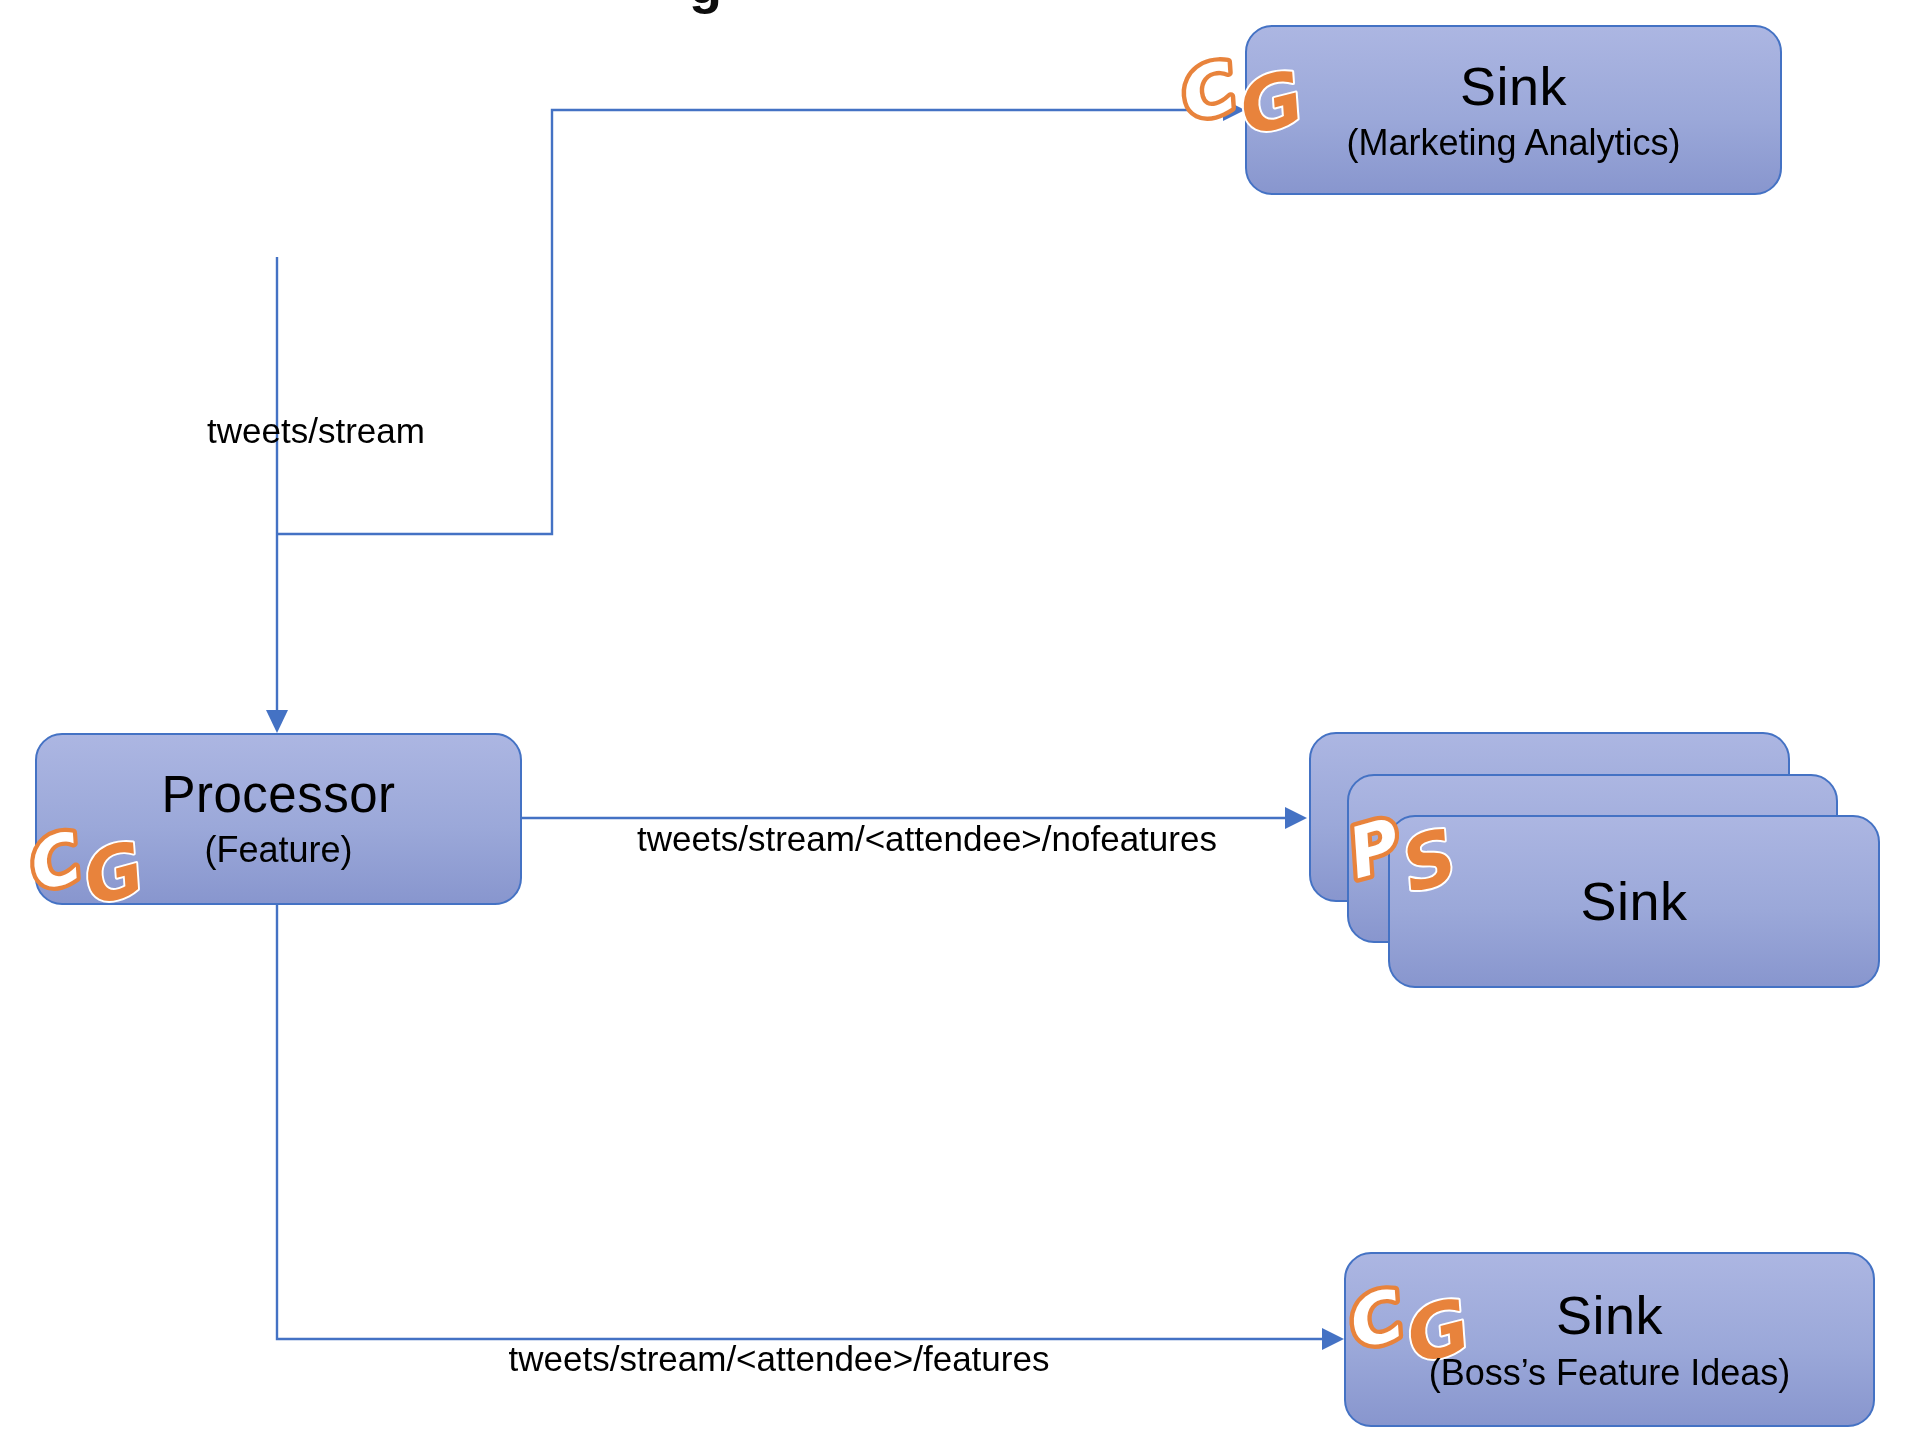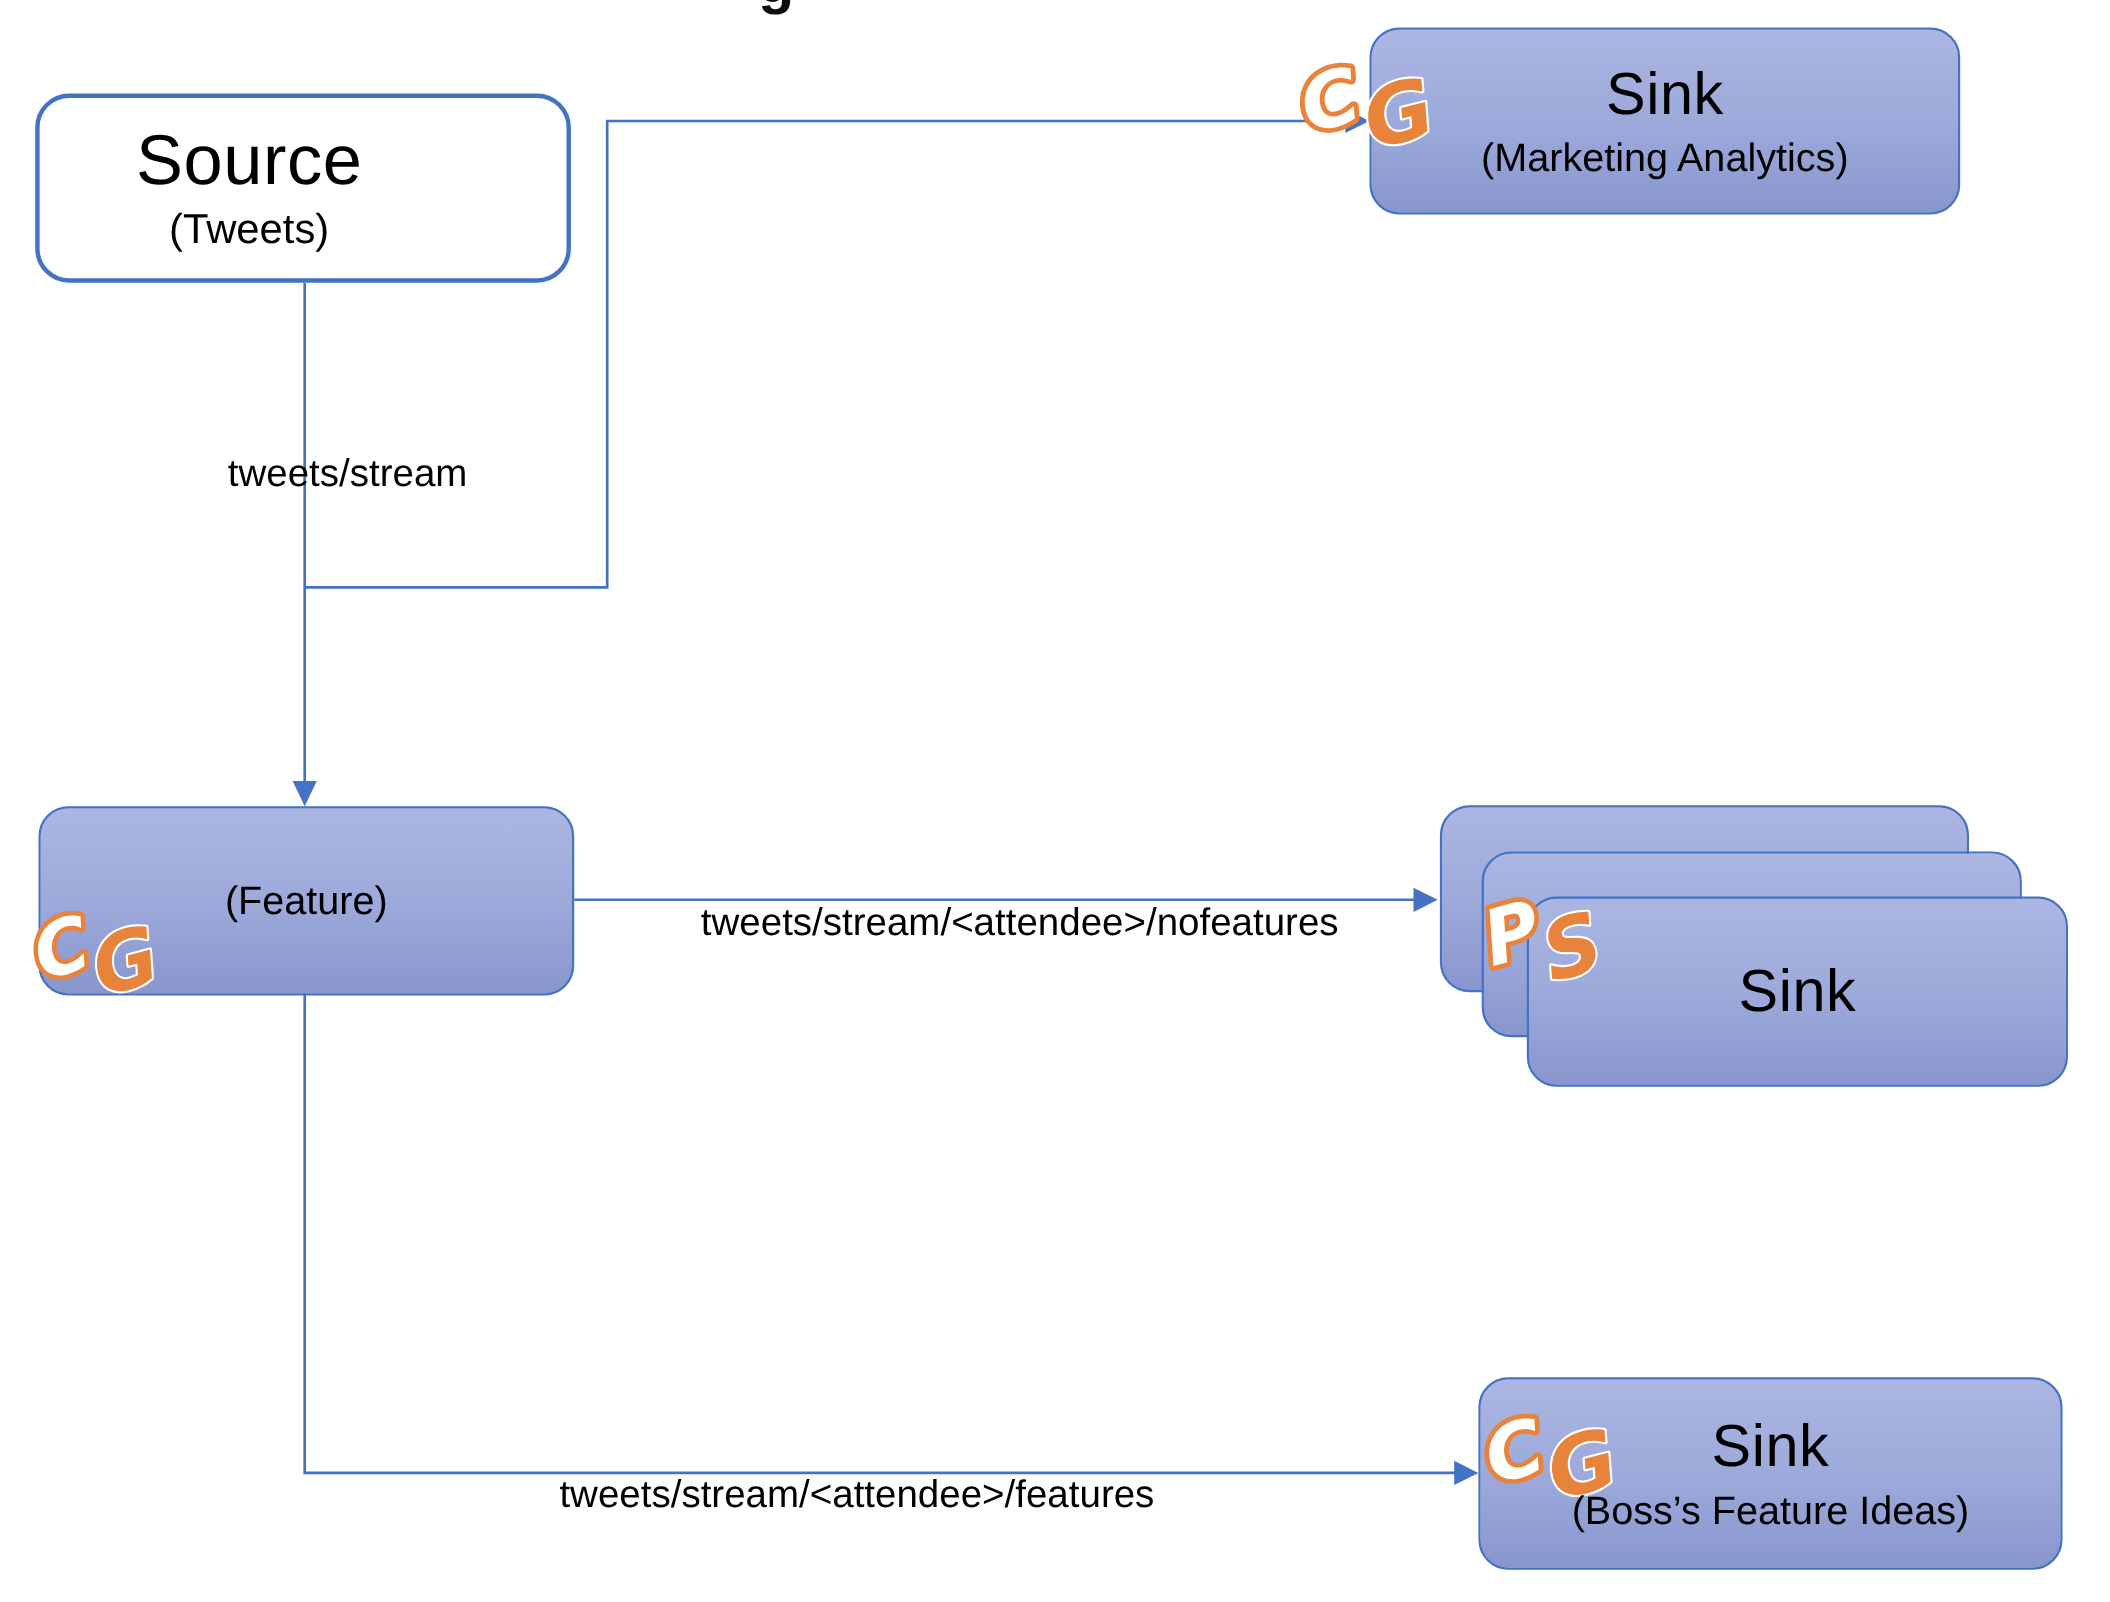--- a/index.html
+++ b/index.html
@@ -115,26 +115,20 @@
     <g>
       <line class="wire" x1="522" y1="818" x2="1286" y2="818"></line>
       <polygon class="head" points="1307,818 1285,807 1285,829"></polygon>
     </g>
     <g>
       <polyline class="wire" points="277,903 277,1339 1323,1339"></polyline>
       <polygon class="head" points="1344,1339 1322,1328 1322,1350"></polygon>
     </g>
   </svg>
 
-  <div class="node plain" style="left:32px; top:85px; width:487px; height:172px;">
-    <div class="node-text shift-left">
-      <div class="title xl">Source</div>
-      <div class="subtitle lg">(Tweets)</div>
-    </div>
-  </div>
 
   <div class="node" style="left:1245px; top:25px; width:537px; height:170px;">
     <svg class="logo" style="left:-68px; top:11px; width:170px; height:96px;" viewBox="0 0 170 100" preserveAspectRatio="none">
       <g transform="rotate(-15 85 50)">
         <text class="glyph-first" x="4" y="66">C</text>
         <text class="glyph-second" x="56" y="96">G</text>
       </g>
     </svg>
     <div class="node-text">
       <div class="title">Sink</div>
@@ -143,20 +137,21 @@
   </div>
 
   <div class="node" style="left:35px; top:733px; width:487px; height:172px;">
     <svg class="logo" style="left:-9px; top:74px; width:158px; height:95px;" viewBox="0 0 170 100" preserveAspectRatio="none">
       <g transform="rotate(-15 85 50)">
         <text class="glyph-first" x="4" y="66">C</text>
         <text class="glyph-second" x="56" y="96">G</text>
       </g>
     </svg>
     <div class="node-text">
+      <div class="title lg">Processor</div>
       <div class="subtitle">(Feature)</div>
     </div>
   </div>
 
   <div class="stack-group" style="left:1309px; top:732px; width:571px; height:256px;">
     <div class="stack-box" style="left:0px; top:0px; width:481px; height:170px;"></div>
     <div class="stack-box" style="left:38px; top:42px; width:491px; height:169px;"></div>
     <div class="stack-box" style="left:79px; top:83px; width:492px; height:173px;">
       <div class="node-text">
         <div class="title">Sink</div>

